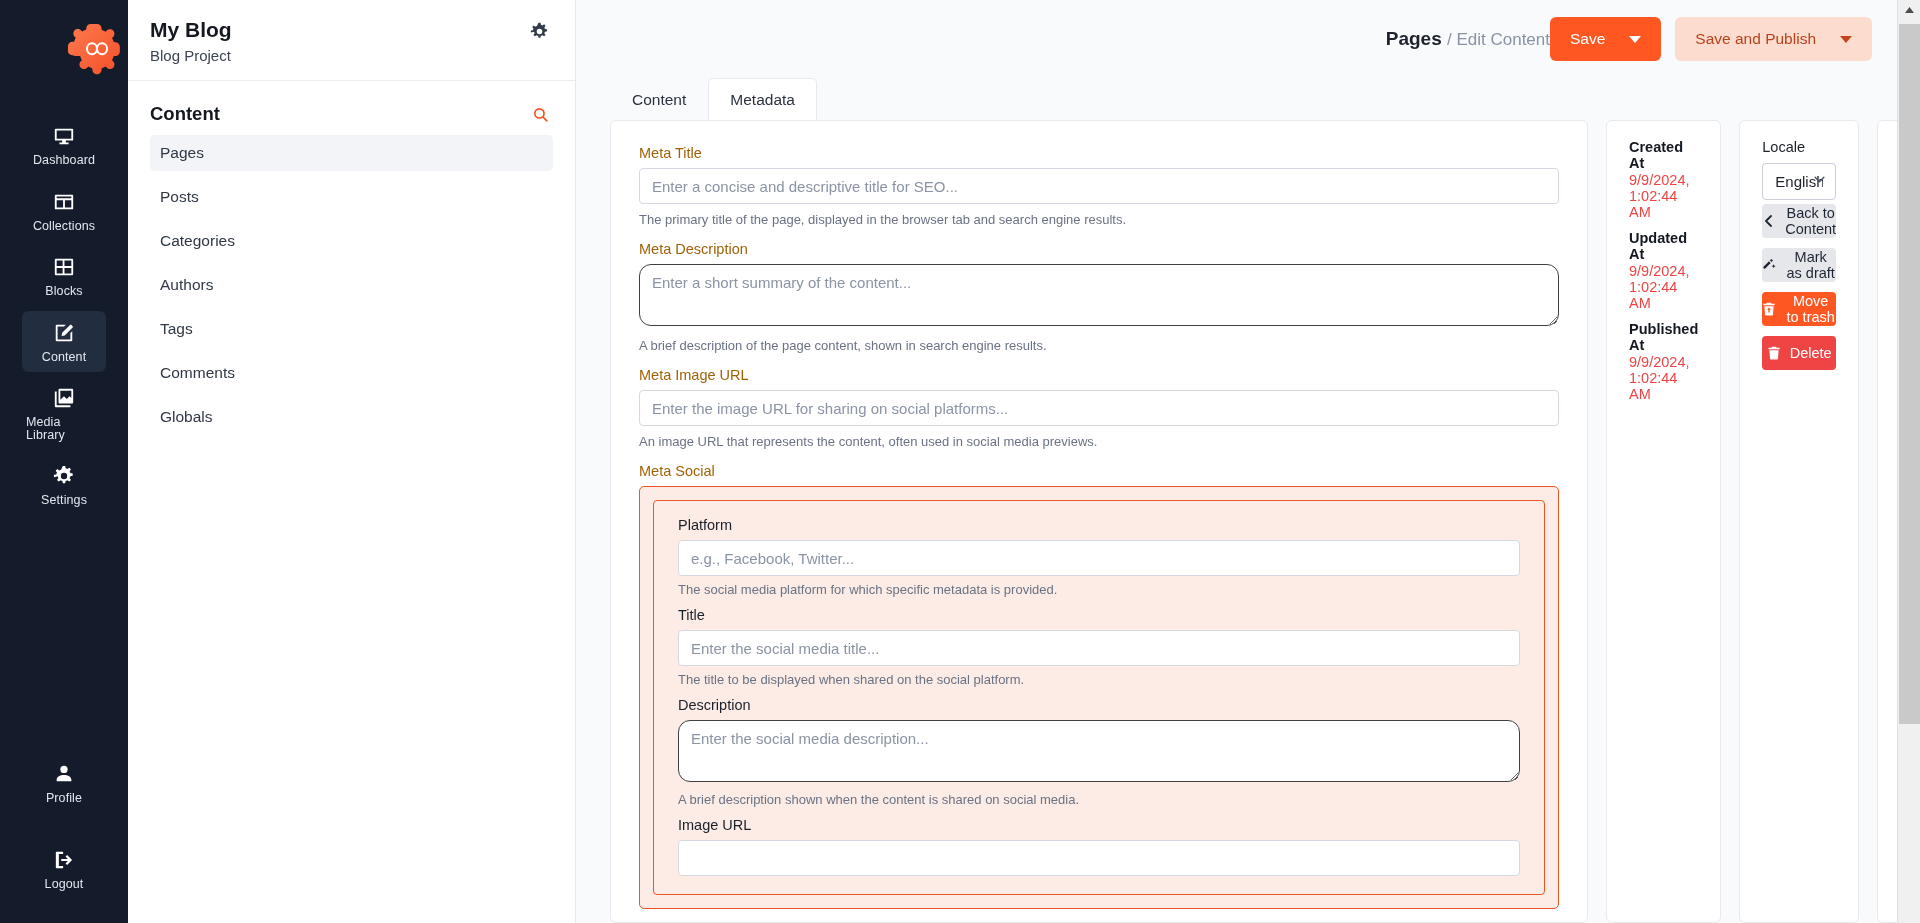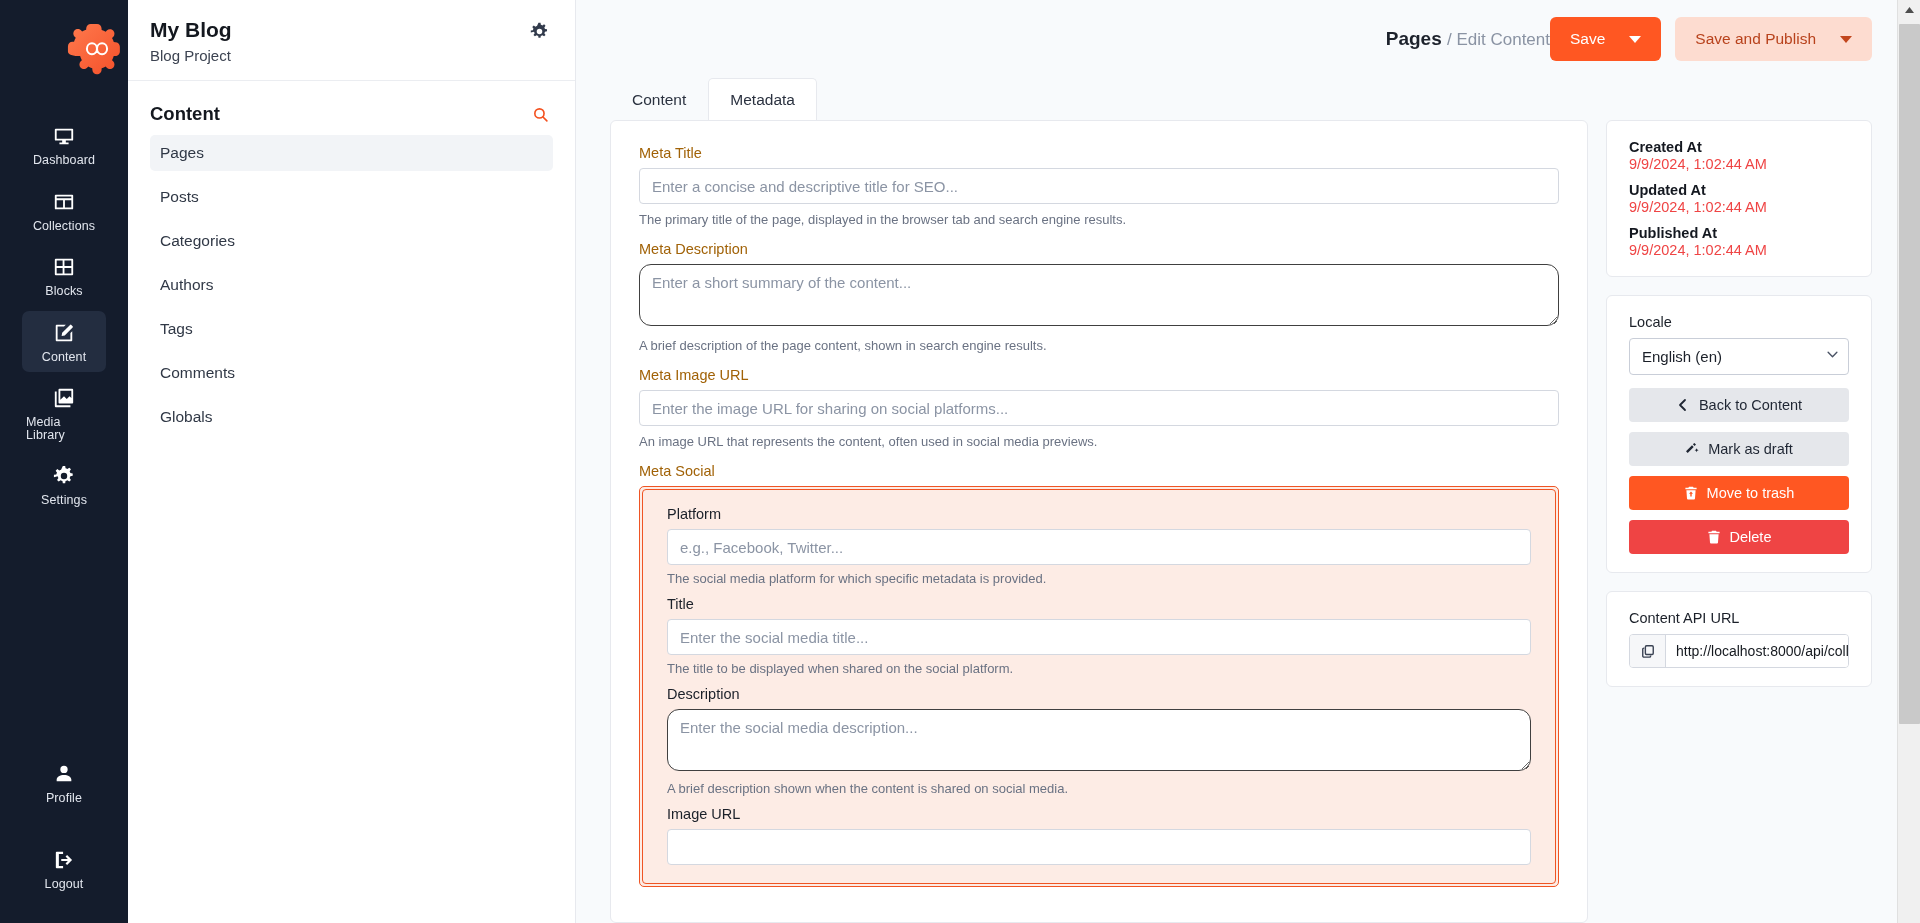--- a/index.html
+++ b/index.html
@@ -128,31 +128,31 @@
   .ftext {
     width: 100%; height: 62px; border: 1px solid #404040; border-radius: 12px;
     padding: 9px 12px; font-size: 15px; color: #2b3240; background: #fff;
     resize: vertical; font-family: "Liberation Sans", sans-serif;
   }
   .ftext::placeholder { color: #8b94a4; }
   .fhint { font-size: 13px; color: #6a7283; margin-top: 6px; margin-bottom: 14px; }
 
   .social-outer {
     border: 1px solid #ef5524; background: #fdece5; border-radius: 5px;
-    padding: 2px; margin-top: 2px;
+    padding: 13px; margin-top: 2px;
   }
   .social-inner {
     border: 1px solid #ef5524; background: #fdece5; border-radius: 4px;
     padding: 16px 24px 18px;
   }
   .social-inner .flabel { color: #1b2029; }
   .social-inner .fhint { margin-bottom: 10px; }
 
   
-  .rside { width: 266px; flex: 0 0 266px; display: flex; flex-direction: column; gap: 18px; }
+  .rside { width: 266px; flex: 0 0 266px; display: flex; flex-direction: row; gap: 18px; }
   .rcard { background: #fff; border: 1px solid #e7e9ee; border-radius: 6px; padding: 18px 22px; }
   .meta-k { font-size: 14.5px; font-weight: 700; color: #141820; }
   .meta-v { font-size: 14.5px; color: #ef4444; margin-top: 1px; margin-bottom: 10px; }
   .meta-v:last-child { margin-bottom: 0; }
 
   .rlabel { font-size: 14.5px; color: #1b2029; margin-bottom: 8px; }
   .select-wrap { position: relative; }
   .fselect {
     width: 100%; height: 37px; border: 1px solid #c9ced8; border-radius: 4px;
     padding: 0 12px; font-size: 15px; color: #1b2029; background: #fff;
@@ -415,21 +415,21 @@
             <select class="fselect">
               <option>English (en)</option>
             </select>
             <span class="chev">
               <svg viewBox="0 0 12 8" fill="none" stroke="#4a5365" stroke-width="1.6" stroke-linecap="round" stroke-linejoin="round">
                   <path d="M1 1.5 6 6.5 11 1.5"></path>
                 </svg>
             </span>
           </div>
 
-          <button class="rbtn grey" style="margin-top:13px">
+          <button class="rbtn grey" style="margin-top:4px">
             <span>
               <svg viewBox="0 0 14 14" fill="none" stroke="#1f2633" stroke-width="1.8" stroke-linecap="round" stroke-linejoin="round">
                   <path d="M9 2 4 7l5 5"></path>
                 </svg>
             </span>
             <span>Back to Content</span>
           </button>
 
           <button class="rbtn grey">
             <span>

